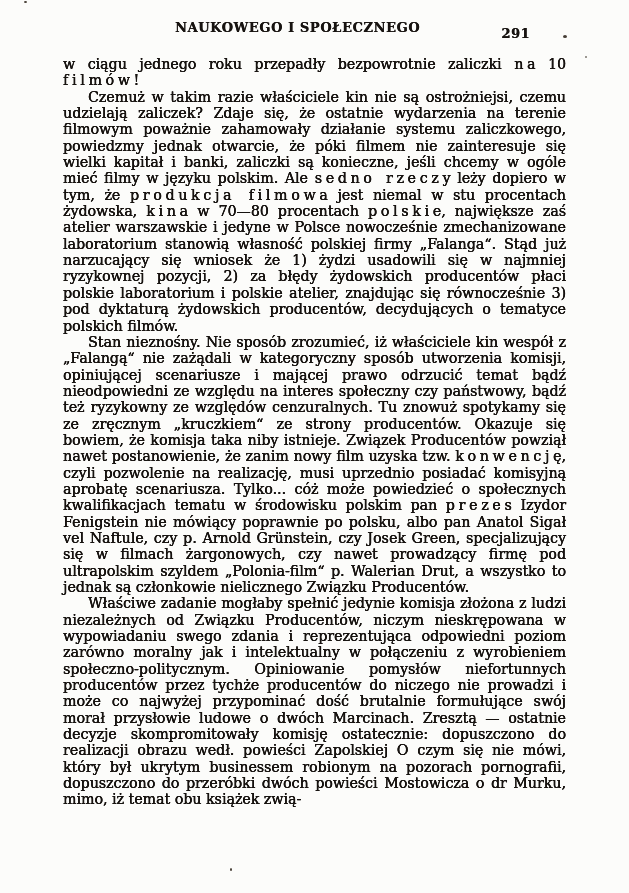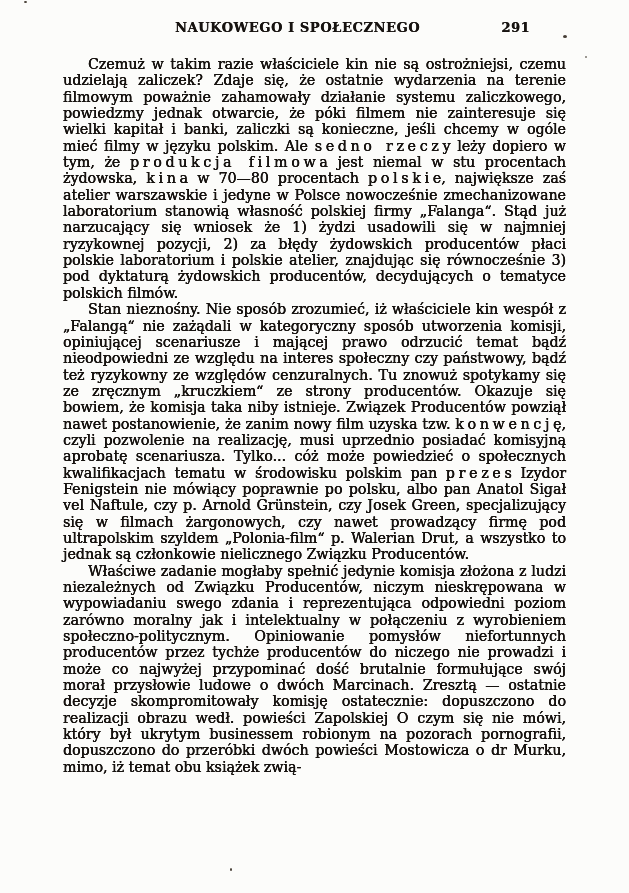--- a/index.html
+++ b/index.html
@@ -27,21 +27,21 @@
   .head-title {
     display: inline-block;
     position: relative;
     left: -17px;
     text-shadow: 0.3px 0 0 currentColor;
     text-align: center;
   }
   .head-page {
     position: absolute;
     right: 36px;
-    top: 0;
+    top: 6px;
     letter-spacing: 0.5px;
     text-shadow: 0.3px 0 0 currentColor;
   }
   .body-text {
     position: absolute;
     top: 56px;
     left: 63px;
     width: 503px;
     font-size: 14.2px;
     line-height: 16.35px;
@@ -71,20 +71,21 @@
 </head>
 <body>
 
 <div class="page">
   <div class="running-head">
     <span class="head-title">NAUKOWEGO I SPOŁECZNEGO</span>
     <span class="head-page">291</span>
   </div>
 
   <div class="body-text">
+      <p class="para"><span class="seg-normal">w ciągu jednego roku przepadły bezpowrotnie zaliczki </span><span class="seg-letterspaced">na</span><span class="seg-normal"> 10 </span><span class="seg-letterspaced">filmów!</span></p>
       <p class="para indent"><span class="seg-normal">Czemuż w takim razie właściciele kin nie są ostrożniejsi, czemu udzielają zaliczek? Zdaje się, że ostatnie wydarzenia na terenie filmowym poważnie zahamowały działanie systemu zaliczkowego, powiedzmy jednak otwarcie, że póki filmem nie zainteresuje się wielki kapitał i banki, zaliczki są konieczne, jeśli chcemy w ogóle mieć filmy w języku polskim. Ale </span><span class="seg-letterspaced">sedno rzeczy</span><span class="seg-normal"> leży dopiero w tym, że </span><span class="seg-letterspaced">produkcja filmowa</span><span class="seg-normal"> jest niemal w stu procentach żydowska, </span><span class="seg-letterspaced">kina</span><span class="seg-normal"> w 70—80 procentach </span><span class="seg-letterspaced">polskie</span><span class="seg-normal">, największe zaś atelier warszawskie i jedyne w Polsce nowocześnie zmechanizowane laboratorium stanowią własność polskiej firmy „Falanga“. Stąd już narzucający się wniosek że 1) żydzi usadowili się w najmniej ryzykownej pozycji, 2) za błędy żydowskich producentów płaci polskie laboratorium i polskie atelier, znajdując się równocześnie 3) pod dyktaturą żydowskich producentów, decydujących o tematyce polskich filmów.</span></p>
       <p class="para indent"><span class="seg-normal">Stan nieznośny. Nie sposób zrozumieć, iż właściciele kin wespół z „Falangą“ nie zażądali w kategoryczny sposób utworzenia komisji, opiniującej scenariusze i mającej prawo odrzucić temat bądź nieodpowiedni ze względu na interes społeczny czy państwowy, bądź też ryzykowny ze względów cenzuralnych. Tu znowuż spotykamy się ze zręcznym „kruczkiem“ ze strony producentów. Okazuje się bowiem, że komisja taka niby istnieje. Związek Producentów powziął nawet postanowienie, że zanim nowy film uzyska tzw. </span><span class="seg-letterspaced">konwencję</span><span class="seg-normal">, czyli pozwolenie na realizację, musi uprzednio posiadać komisyjną aprobatę scenariusza. Tylko... cóż może powiedzieć o społecznych kwalifikacjach tematu w środowisku polskim pan </span><span class="seg-letterspaced">prezes</span><span class="seg-normal"> Izydor Fenigstein nie mówiący poprawnie po polsku, albo pan Anatol Sigał vel Naftule, czy p. Arnold Grünstein, czy Josek Green, specjalizujący się w filmach żargonowych, czy nawet prowadzący firmę pod ultrapolskim szyldem „Polonia-film“ p. Walerian Drut, a wszystko to jednak są członkowie nielicznego Związku Producentów.</span></p>
       <p class="para indent"><span class="seg-normal">Właściwe zadanie mogłaby spełnić jedynie komisja złożona z ludzi niezależnych od Związku Producentów, niczym nieskrępowana w wypowiadaniu swego zdania i reprezentująca odpowiedni poziom zarówno moralny jak i intelektualny w połączeniu z wyrobieniem społeczno-politycznym. Opiniowanie pomysłów niefortunnych producentów przez tychże producentów do niczego nie prowadzi i może co najwyżej przypominać dość brutalnie formułujące swój morał przysłowie ludowe o dwóch Marcinach. Zresztą — ostatnie decyzje skompromitowały komisję ostatecznie: dopuszczono do realizacji obrazu wedł. powieści Zapolskiej </span><span class="seg-italic">O czym się nie mówi</span><span class="seg-normal">, który był ukrytym </span><span class="seg-italic">businessem</span><span class="seg-normal"> robionym na pozorach pornografii, dopuszczono do przeróbki dwóch powieści Mostowicza </span><span class="seg-italic">o dr Murku</span><span class="seg-normal">, mimo, iż temat obu książek zwią-</span></p>
     </div>
 
   <div class="speck speck-1"></div>
   <div class="speck speck-2"></div>
   <div class="speck speck-3"></div>
   <div class="speck speck-4"></div>
 </div>

